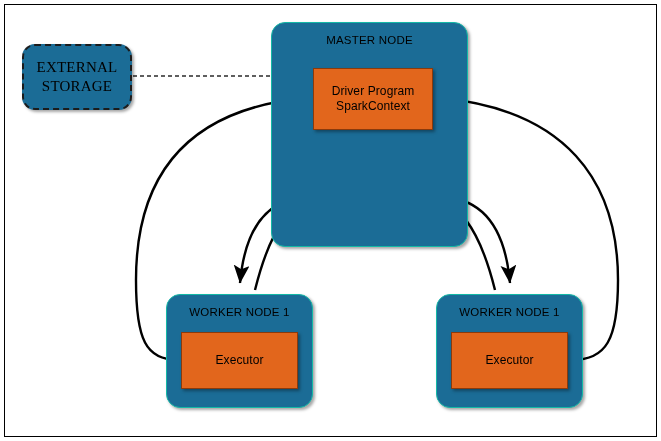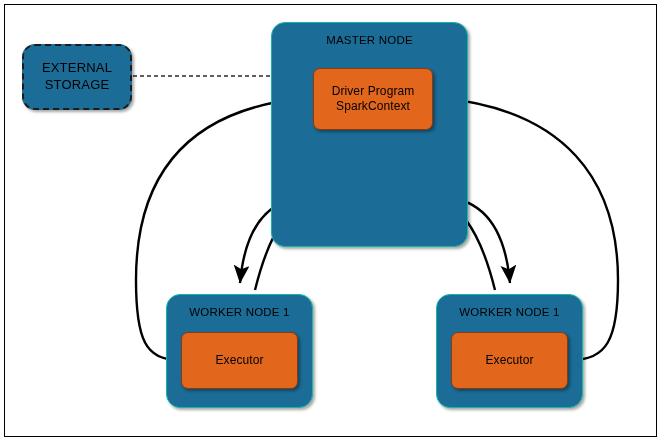--- a/index.html
+++ b/index.html
@@ -44,21 +44,21 @@
     box-shadow: 2px 2px 3px rgba(0,0,0,0.35);
   }
   .blue-box {
     background: #1B6C96;
     border: 1px solid #14b8a6;
     border-radius: 14px;
   }
   .orange-box {
     background: #E2661C;
     border: 1px solid #8a3a0c;
-    border-radius: 7px;
+    border-radius: 0;
     display: flex;
     align-items: center;
     justify-content: flex-start;
   }
   .dashed-box {
     background: #1B6C96;
     border: 2px dashed #1c1c1c;
     border-radius: 13px;
     display: flex;
     align-items: center;
@@ -73,23 +73,24 @@
   }
   .box-label {
     display: block;
     width: 100%;
     font-size: 12px;
     letter-spacing: 0.1px;
   }
   .ext-label {
     display: block;
     width: 100%;
-    font-size: 13px;
+    font-size: 15px;
     letter-spacing: 0.2px;
     line-height: 1.3;
+    font-family: Liberation Serif, serif;
   }
 
   
   #external-storage { left: 22px;  top: 44px;  width: 110px; height: 66px; }
   #master-node      { left: 271px; top: 22px;  width: 197px; height: 225px; }
   #driver-program   { left: 313px; top: 68px;  width: 120px; height: 62px; }
   #resource-manager { left: 313px; top: 176px; width: 124px; height: 58px; }
   #worker-node-1    { left: 166px; top: 294px; width: 147px; height: 114px; }
   #executor-1       { left: 181px; top: 332px; width: 117px; height: 57px; }
   #worker-node-2    { left: 436px; top: 294px; width: 147px; height: 114px; }

